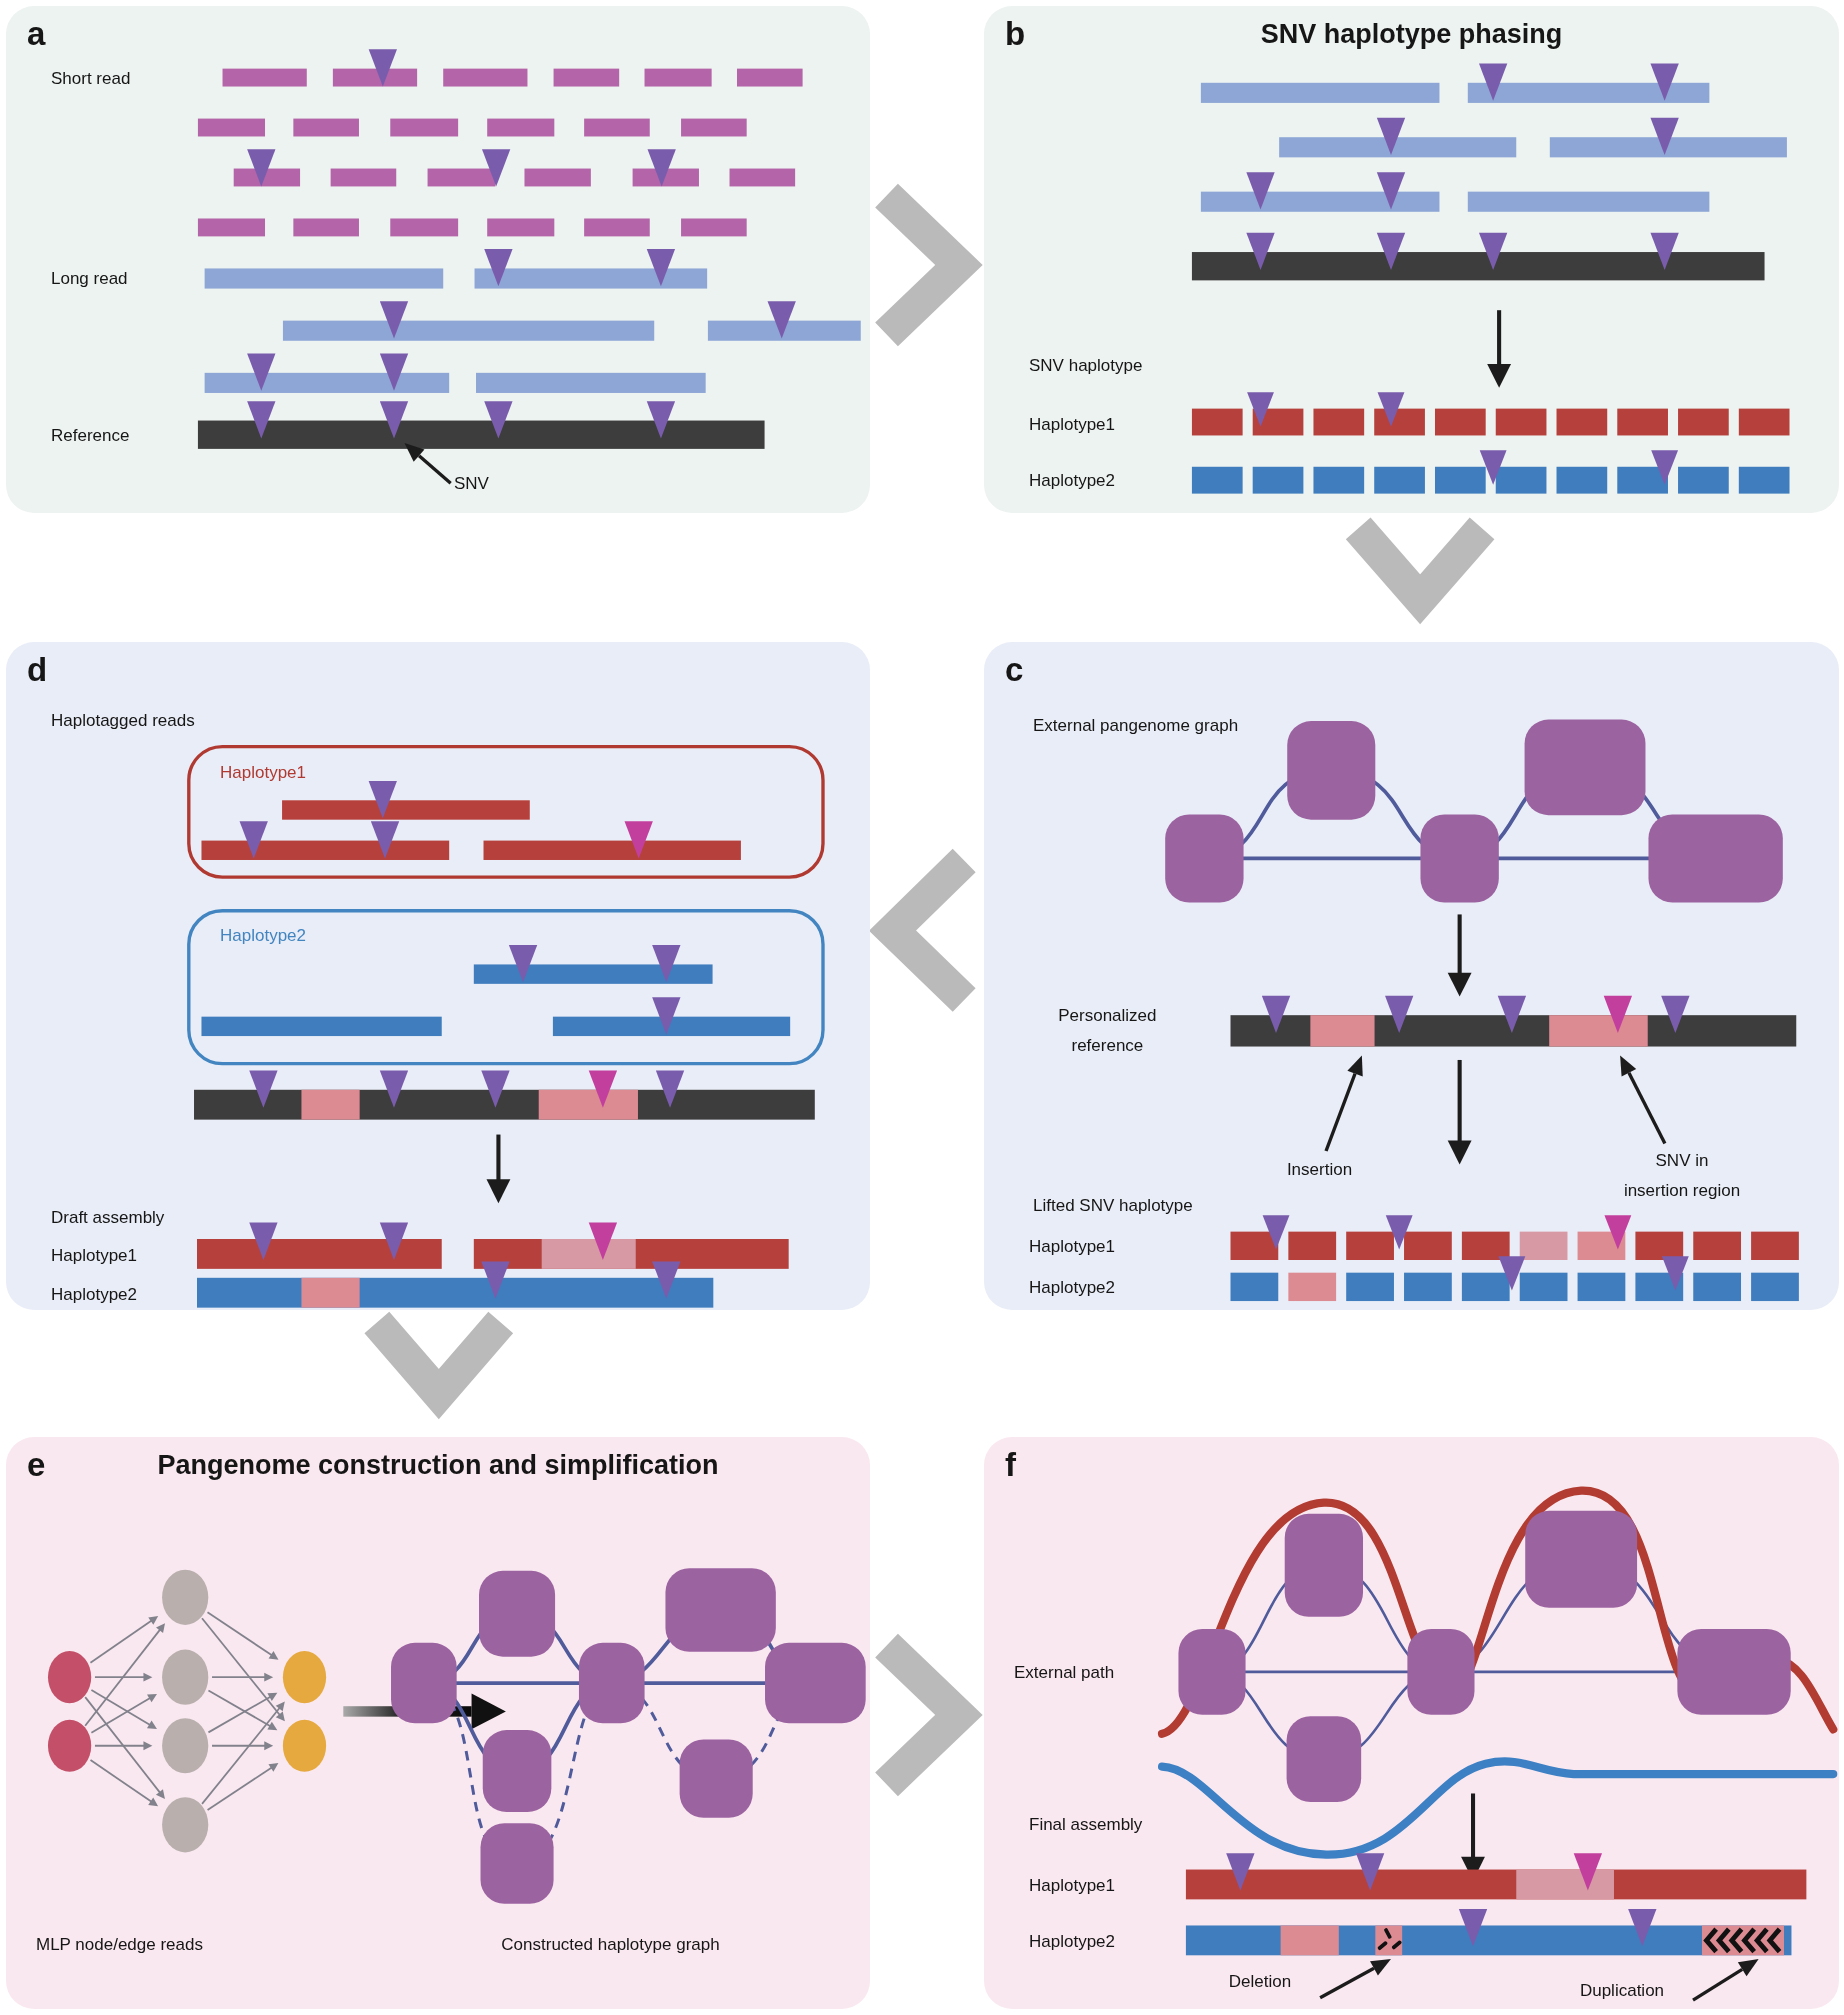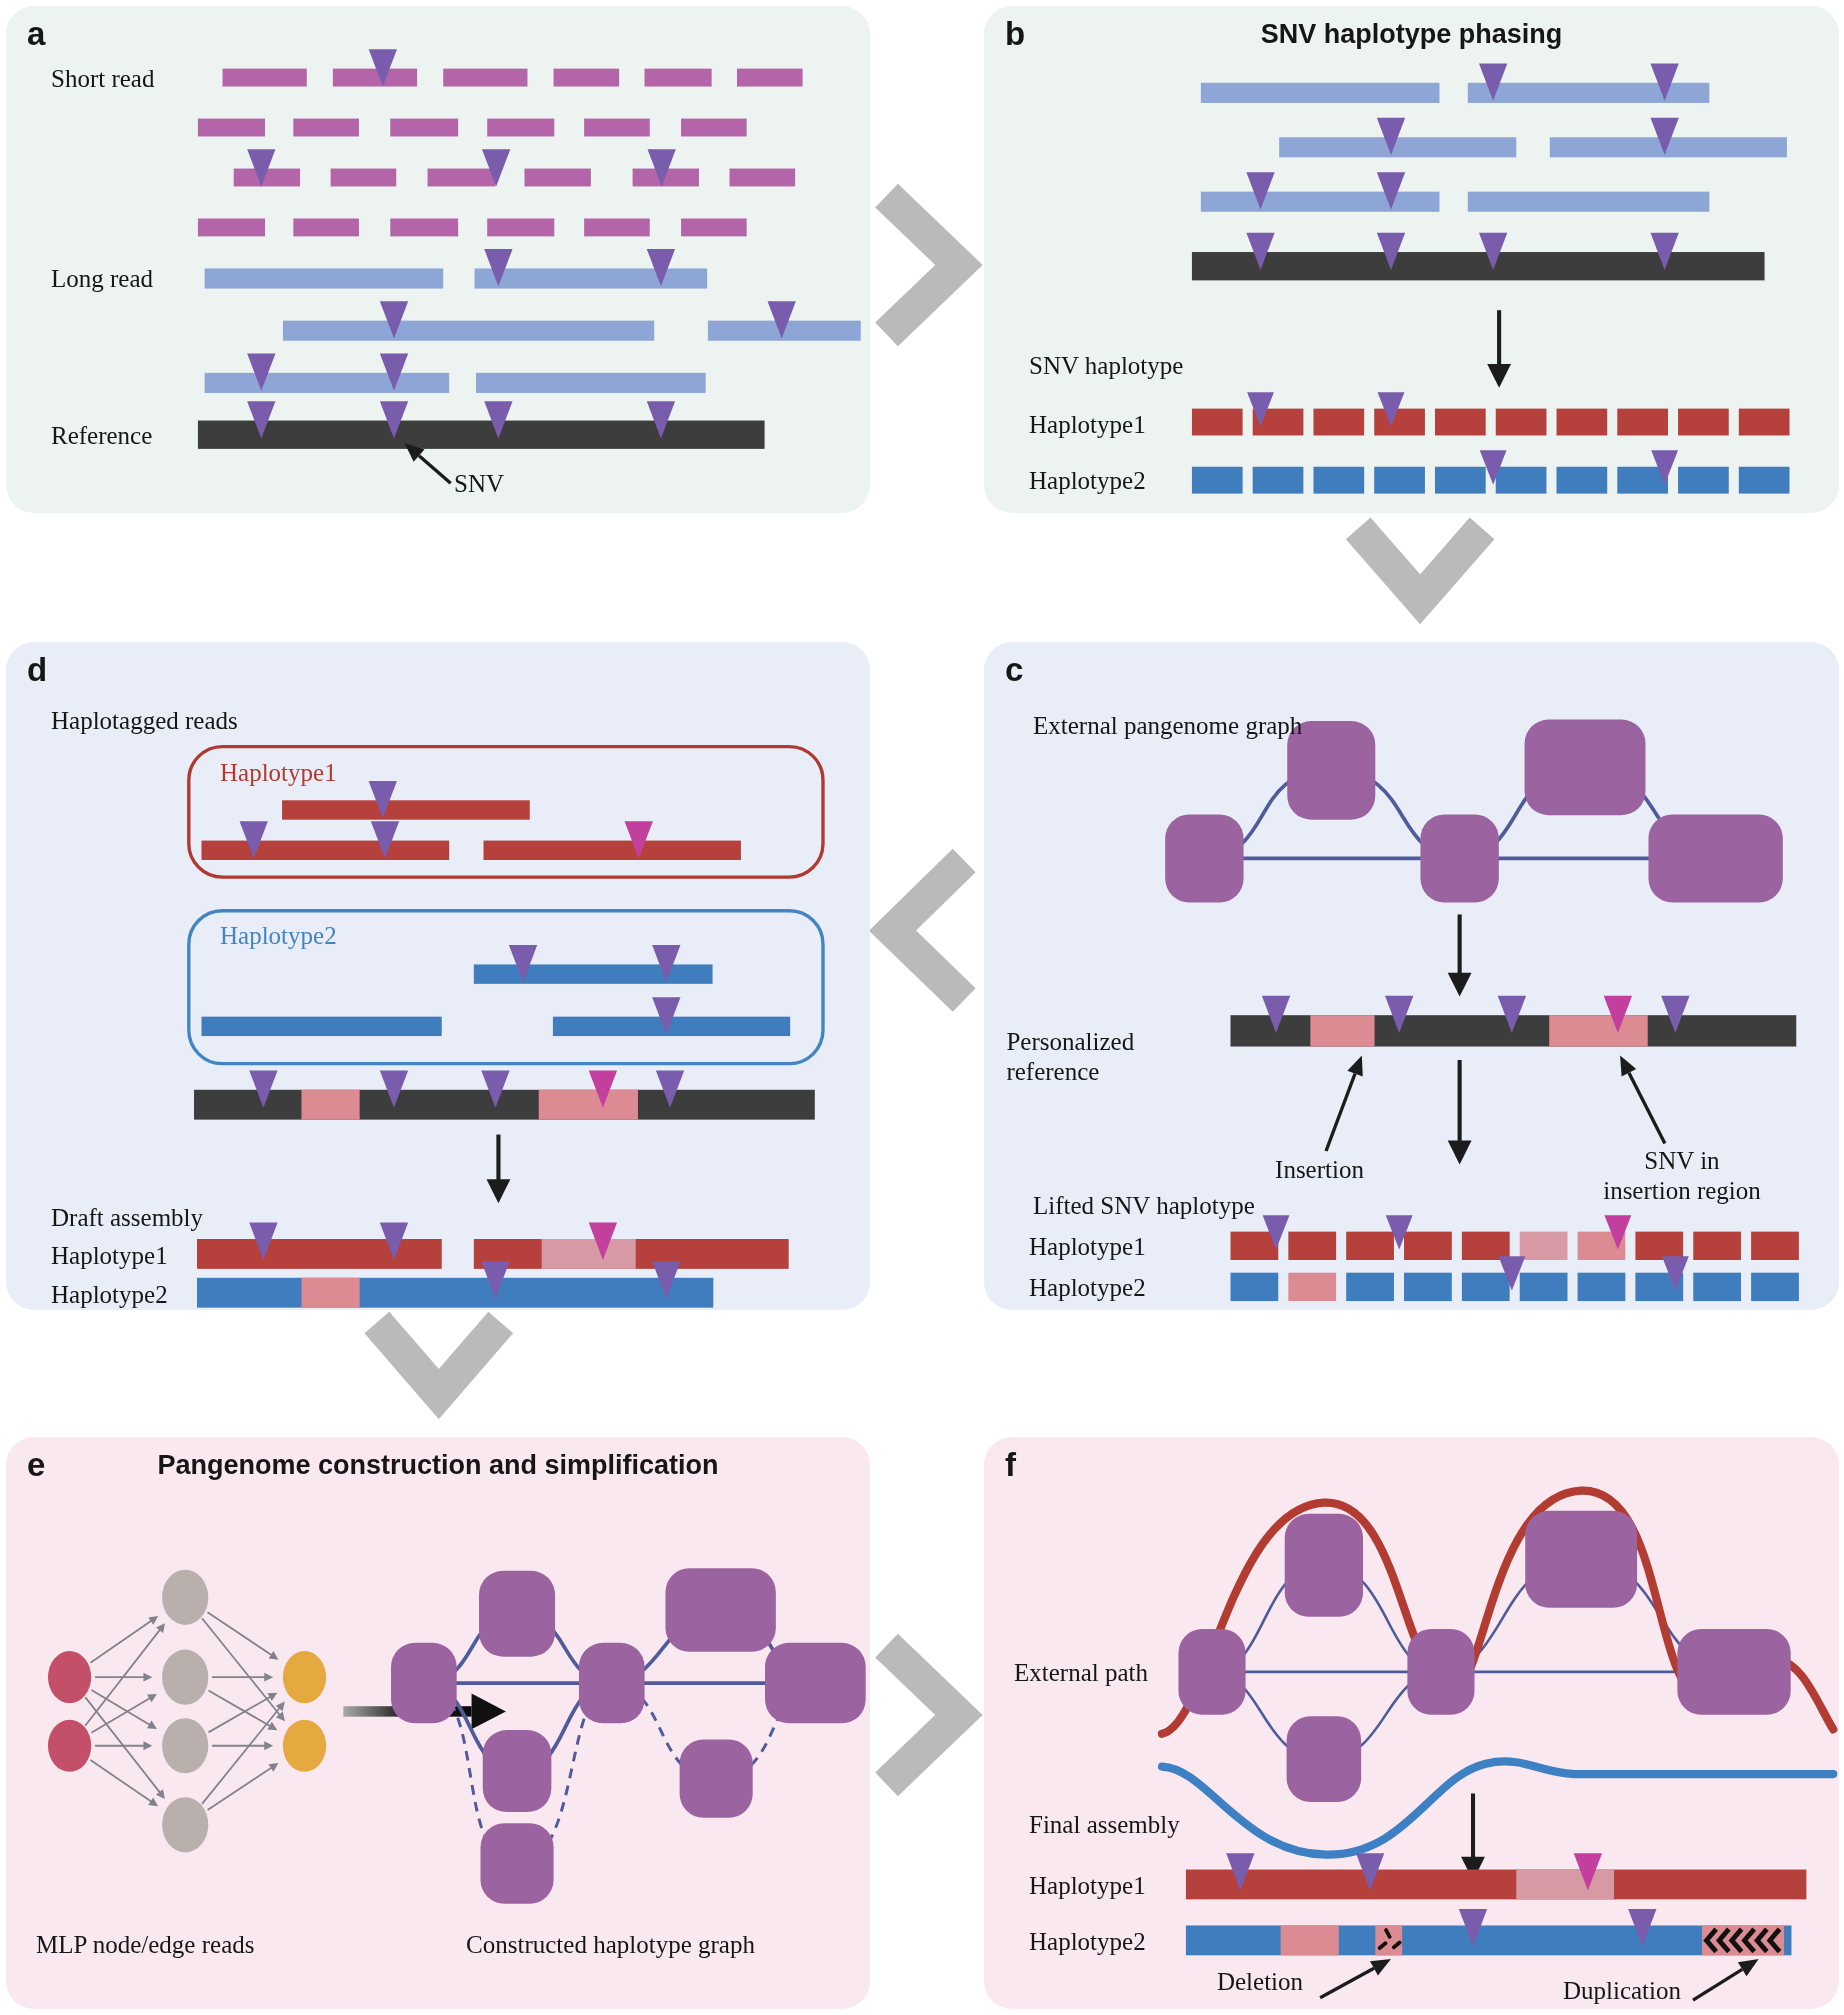--- a/index.html
+++ b/index.html
@@ -22,23 +22,23 @@
   .panel svg.art{position:absolute;left:0;top:0;}
   .mint{background:var(--c-panel-mint);} .blue{background:var(--c-panel-blue);} .pink{background:var(--c-panel-pink);}
   #panel-a{left:6px;top:6px;width:864px;height:507px;}
   #panel-b{left:984px;top:6px;width:855px;height:507px;}
   #panel-c{left:984px;top:642px;width:855px;height:668px;}
   #panel-d{left:6px;top:642px;width:864px;height:668px;}
   #panel-e{left:6px;top:1437px;width:864px;height:572px;}
   #panel-f{left:984px;top:1437px;width:855px;height:572px;}
   .letter{position:absolute;left:21px;top:9px;font-size:33px;font-weight:700;}
   .title{position:absolute;left:0;top:13.4px;width:100%;text-align:center;font-size:27px;font-weight:700;}
-  .lbl{position:absolute;font-size:25px;line-height:30px;white-space:nowrap;font-family:Liberation Serif, serif;}
+  .lbl{position:absolute;font-size:17px;line-height:30px;white-space:nowrap;}
   .ctr{text-align:center;white-space:normal;}
-  .rgt{text-align:left;white-space:normal;margin-top:26px;}
+  .rgt{text-align:center;white-space:normal;}
   .red-t{color:var(--c-box-red);} .blue-t{color:var(--c-box-blue);}
   
   .c-short{fill:var(--c-short-read);} .c-long{fill:var(--c-long-read);} .c-ref{fill:var(--c-reference-dark);}
   .c-hapred{fill:var(--c-haplotype1-red);} .c-hapblue{fill:var(--c-haplotype2-blue);}
   .c-ins{fill:var(--c-insertion-pink);} .c-insl{fill:var(--c-insertion-pink-light);}
   .t-p{fill:var(--c-snv-triangle-purple);} .t-m{fill:var(--c-snv-triangle-magenta);}
   .c-node{fill:var(--c-graph-node-purple);}
   .c-edge{stroke:var(--c-graph-edge);stroke-width:5;fill:none;}
   .c-edge.thin{stroke-width:3.5;}
   .c-edge.dash{stroke-dasharray:13 10;stroke-width:4;}

